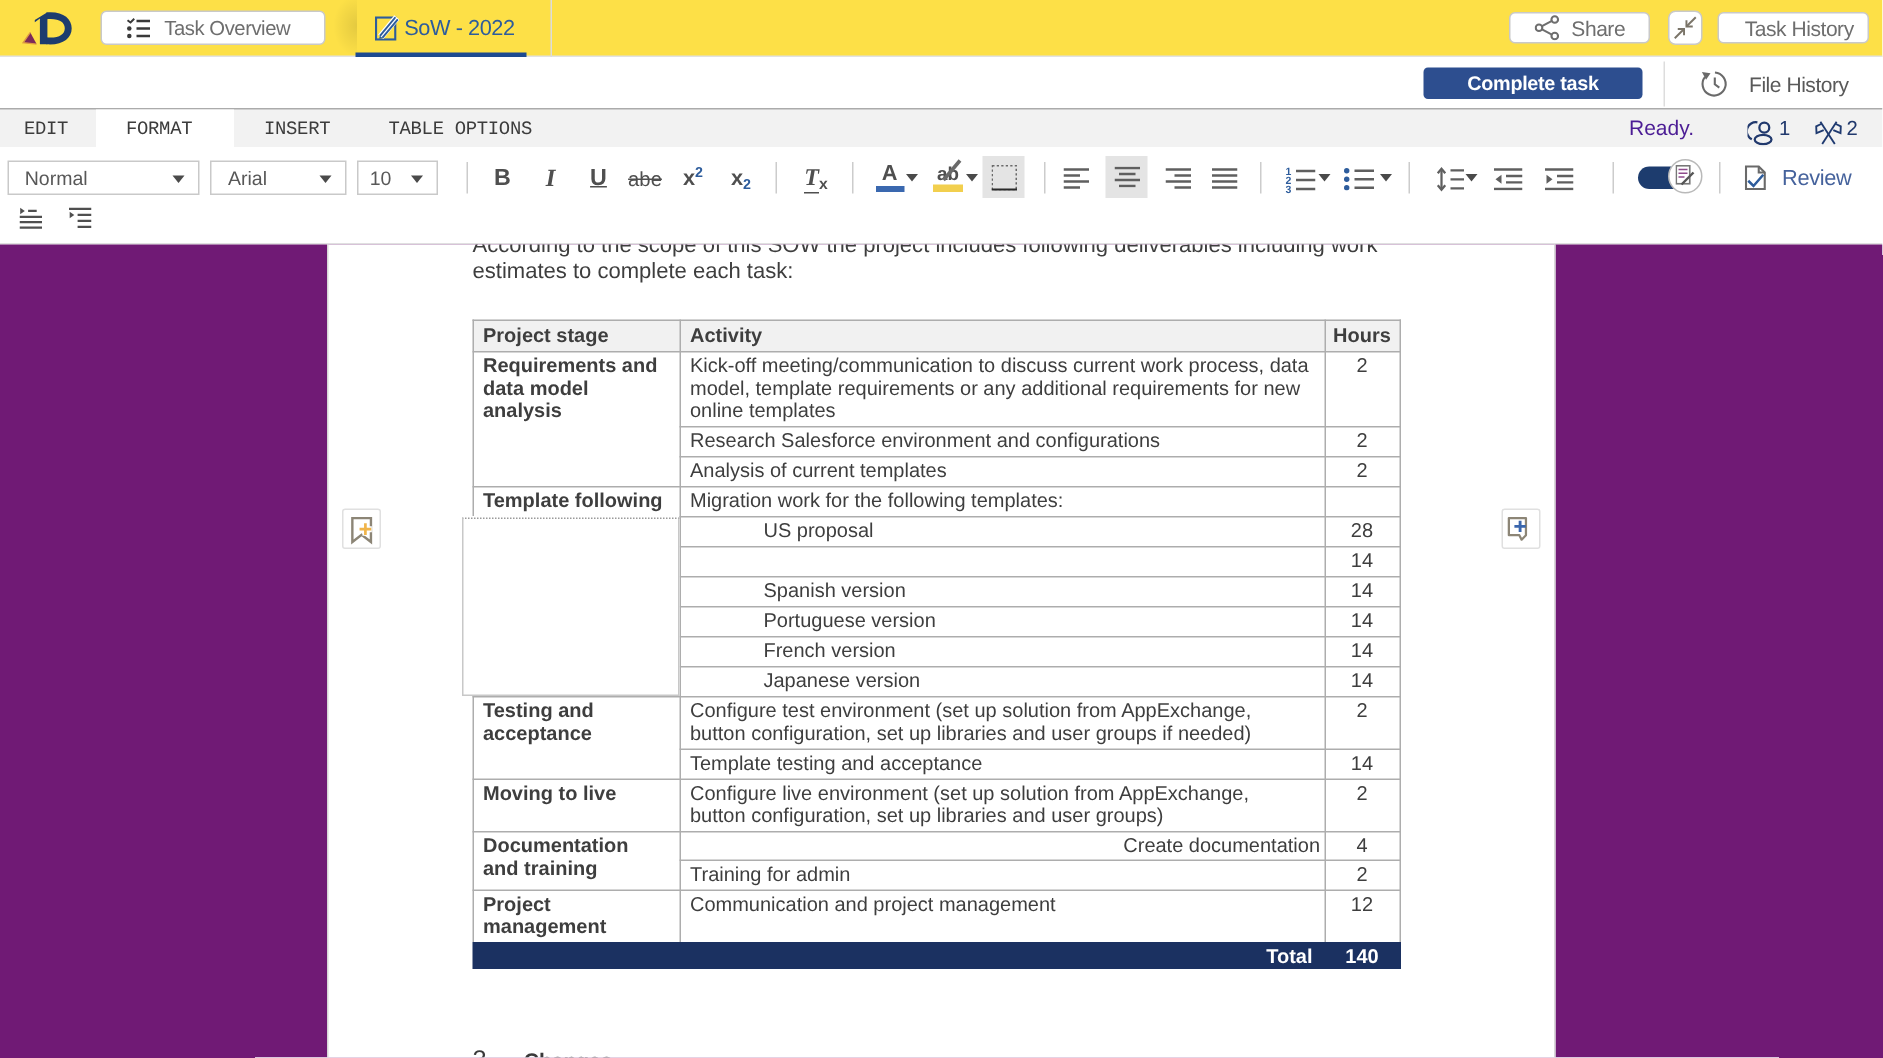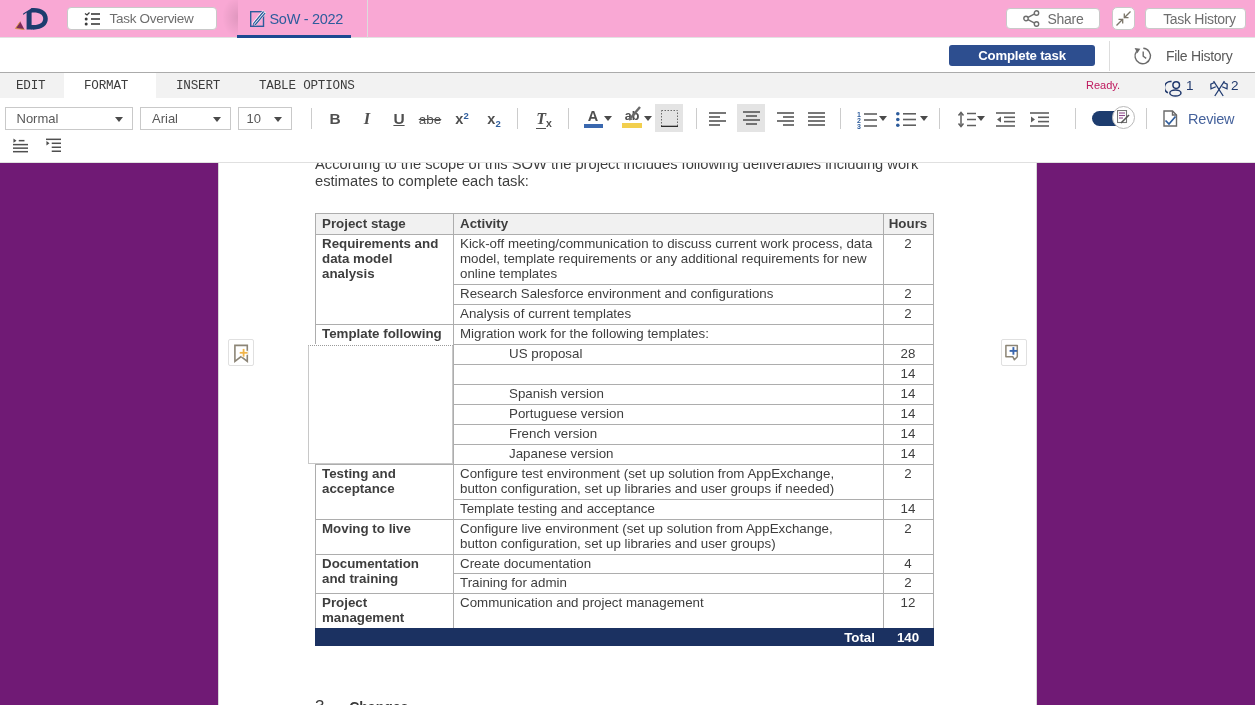--- a/index.html
+++ b/index.html
@@ -1,42 +1,42 @@
 <!DOCTYPE html>
 <html><head>
 <meta charset="utf-8">
 <style>
 * { margin:0; padding:0; box-sizing:border-box; }
 html,body { width:1255px; height:705px; overflow:hidden; font-family:"Liberation Sans", sans-serif; background:#fff; }
 .abs { position:absolute; }
 #app { position:relative; width:1255px; height:705px; }
 
 
-#topbar { position:absolute; left:0; top:0; width:1255px; height:38px; background:#f9a8d4; border-bottom:1px solid #e2e2e2; }
+#topbar { position:absolute; left:0; top:0; width:1255px; height:38px; background:#fde047; border-bottom:1px solid #e2e2e2; }
 .tbtn { position:absolute; border:1px solid #c9c9c9; border-radius:4px; background:#fff; color:#6e6e6e; font-size:13.8px; letter-spacing:-0.3px; display:flex; align-items:center; justify-content:center; }
 #btn-taskov { left:67px; top:7px; width:150px; height:23px; font-size:13.5px; padding-right:7px; }
 #tab-sow { position:absolute; left:237px; top:0; width:130px; height:38px; display:flex; align-items:center; }
 #tab-sow .underline { position:absolute; left:0; bottom:0; width:114px; height:3px; background:#1d4a91; }
 #tab-sow-sep { position:absolute; left:367px; top:0; width:1px; height:38px; background:#dcdcdc; }
 #tab-sow span.txt { color:#2d5c9c; font-size:14.5px; letter-spacing:-0.3px; margin-left:7px; }
 #btn-share { left:1006px; top:8px; width:94px; height:21px; font-size:14px; }
 #btn-collapse { left:1111.5px; top:7px; width:23px; height:23px; }
 #btn-taskhist { left:1145px; top:8px; width:101px; height:21px; font-size:14px; padding-left:8px; }
 
 
 #row2 { position:absolute; left:0; top:39px; width:1255px; height:33px; background:#fff; }
 #btn-complete { position:absolute; left:949px; top:6px; width:146px; height:21px; background:#2d4e8f; color:#fff; border-radius:3px; font-size:13.2px; letter-spacing:-0.2px; font-weight:bold; display:flex; align-items:center; justify-content:center; }
 #row2 .sep { position:absolute; left:1109px; top:2px; width:1px; height:30px; background:#ddd; }
 #filehist { position:absolute; left:1133px; top:6px; height:21px; display:flex; align-items:center; color:#595959; font-size:14px; letter-spacing:-0.3px; }
 
 
 #menubar { position:absolute; left:0; top:72px; width:1255px; height:26px; background:#f2f2f2; border-top:1px solid #ababab; font-size:12.6px; color:#3c3c3c; }
 #menubar .mi { position:absolute; top:0; height:26px; line-height:26px; letter-spacing:-0.2px;font-family:Liberation Mono, monospace; }
 #format-bg { position:absolute; left:64px; top:0; width:92px; height:26px; background:#fff; }
-#ready { position:absolute; left:1086px; top:0; height:25px; line-height:25px; color:#be185d; font-size:11px; }
+#ready { position:absolute; left:1086px; top:0; height:25px; line-height:25px; color:#4c1d95; font-size:14px; }
 .cnum { position:absolute; top:0; height:25px; line-height:25px; color:#21396d; font-size:13.5px; }
 
 
 #toolbar { position:absolute; left:0; top:98px; width:1255px; height:65px; background:#fff; border-bottom:1px solid #e0e0e0; }
 .sel { position:absolute; top:9px; height:23px; border:1px solid #c9c9c9; background:#fff; color:#585858; font-size:13px; line-height:21px; padding-left:11px; }
 .sel .car { position:absolute; right:9px; top:9px; width:0; height:0; border-left:4px solid transparent; border-right:4px solid transparent; border-top:5px solid #4a4a4a; }
 .tdiv { position:absolute; top:10px; width:1px; height:21px; background:#ccc; }
 .tb { position:absolute; top:7px; width:28px; height:28px; display:flex; align-items:center; justify-content:center; color:#4f4f4f; }
 .tb.active { background:#e4e4e4; }
 .car2 { position:absolute; top:18px; width:0; height:0; border-left:4px solid transparent; border-right:4px solid transparent; border-top:5px solid #4a4a4a; }
@@ -424,21 +424,21 @@
         <div class="abs doctxt" style="left:568px;top:232.5px;width:50px;text-align:center;">14</div>
         <div class="abs doctxt" style="left:7px;top:252.5px;width:115px;font-weight:bold;">Testing and acceptance</div>
         <div class="abs doctxt" style="left:145px;top:252.5px;width:410px;">Configure test environment (set up solution from AppExchange, button configuration, set up libraries and user groups if needed)</div>
         <div class="abs doctxt" style="left:568px;top:252.5px;width:50px;text-align:center;">2</div>
         <div class="abs doctxt" style="left:145px;top:287.5px;width:420px;">Template testing and acceptance</div>
         <div class="abs doctxt" style="left:568px;top:287.5px;width:50px;text-align:center;">14</div>
         <div class="abs doctxt" style="left:7px;top:307.5px;width:120px;font-weight:bold;">Moving to live</div>
         <div class="abs doctxt" style="left:145px;top:307.5px;width:410px;">Configure live environment (set up solution from AppExchange, button configuration, set up libraries and user groups)</div>
         <div class="abs doctxt" style="left:568px;top:307.5px;width:50px;text-align:center;">2</div>
         <div class="abs doctxt" style="left:7px;top:342.5px;width:105px;font-weight:bold;">Documentation and training</div>
-        <div class="abs doctxt" style="left:145px;top:342.5px;width:420px;">Create documentation</div>
+        <div class="abs doctxt" style="left:145px;top:342.5px;width:420px;text-align:right;">Create documentation</div>
         <div class="abs doctxt" style="left:568px;top:342.5px;width:50px;text-align:center;">4</div>
         <div class="abs doctxt" style="left:145px;top:362px;width:420px;">Training for admin</div>
         <div class="abs doctxt" style="left:568px;top:362px;width:50px;text-align:center;">2</div>
         <div class="abs doctxt" style="left:7px;top:381.5px;width:110px;font-weight:bold;">Project management</div>
         <div class="abs doctxt" style="left:145px;top:381.5px;width:420px;">Communication and project management</div>
         <div class="abs doctxt" style="left:568px;top:381.5px;width:50px;text-align:center;">12</div>
         </div>
 
       <div id="repeatbox"></div>
       <div id="heading3"><span style="font-size:17px">3.</span><span style="font-size:14px;font-weight:bold;margin-left:20px">Changes</span></div>

